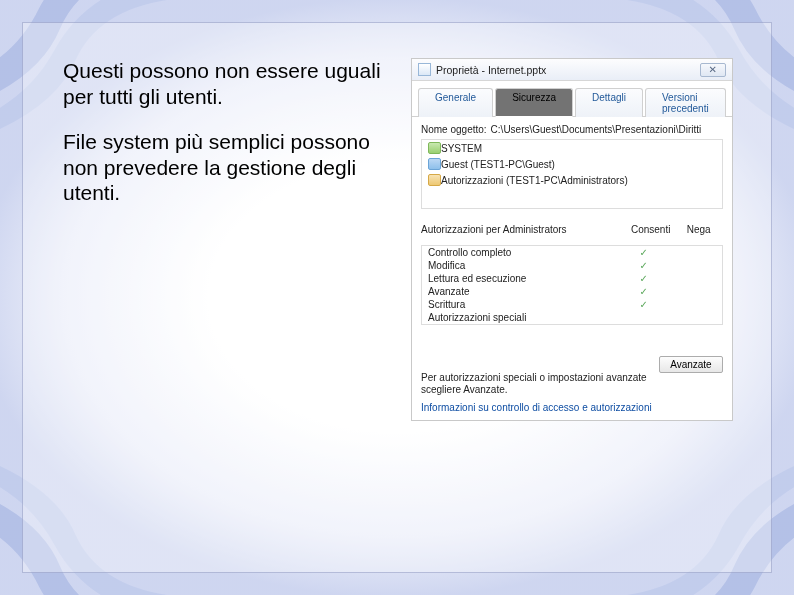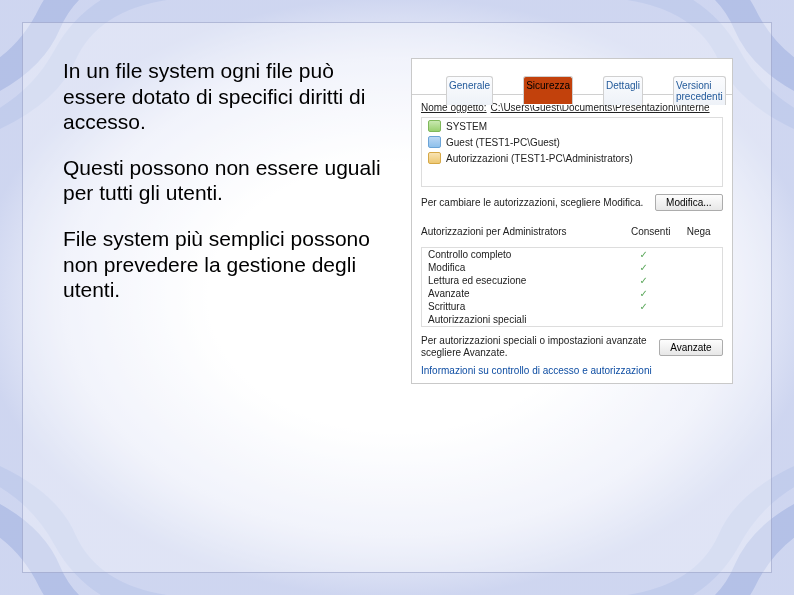--- a/index.html
+++ b/index.html
@@ -80,48 +80,47 @@
     color: #5a6b86; font-size: 10px;
   }
   .tabs {
     display: flex;
     gap: 2px;
     padding: 6px 6px 0 6px;
     border-bottom: 1px solid #d0d0d0;
     font-size: 10px;
   }
   .tab {
-    padding: 3px 2px;
+    padding: 3px 16px;
     border: 1px solid #d0d0d0;
     border-bottom: none;
     border-radius: 3px 3px 0 0;
     background: linear-gradient(#fbfcfe,#eef2f8);
     color: #235a9a;
     position: relative;
-    top: 11px;
-    margin-left: 28px;
+    top: 1px;
   }
   .tab.active {
-    background: #c2410c;
+    background: #737373;
     color: #000;
     border-bottom: 1px solid #fff;
   }
   .dlg-body { padding: 7px 9px; }
-  .row-line { display:flex; align-items:center; gap:4px; margin-bottom:4px;text-decoration:underline; }
+  .row-line { display:flex; align-items:center; gap:4px; margin-bottom:4px; }
   .lbl { color:#222; }
   .path { color:#222; }
   .section-label { margin: 6px 0 3px 0; }
   .group-box {
     border: 1px solid #ddd;
     background: #fff;
     height: 70px;
     overflow: hidden;
   }
   .grp-item {
-    display:flex; align-items:center; gap:5px;
+    display:flex; align-items:center; 
     padding: 2px 6px;
   }
   .grp-item .ico {
     width: 13px; height: 12px;
     background: linear-gradient(#c8e8b0,#9ad070);
     border: 1px solid #7fb85a;
     border-radius: 2px;
     position: relative;
   }
   .grp-item .ico.user { background: linear-gradient(#bcd8f5,#8ec0eb); border-color:#6ba4d7; }
@@ -152,21 +151,21 @@
     display:flex; align-items:center;
     padding: 1px 6px;
   }
   .perm-row .pn { flex:1; }
   .perm-row .pc { width:48px; text-align:center; color:#5aa75a; }
   .perm-row .pd { width:48px; text-align:center; }
   .adv-row {
     display:flex; justify-content:space-between; align-items:center;
     margin-top:8px;
   }
-  .adv-row .txt { flex:1; line-height:1.2; padding-right:8px; }
+  .adv-row .txt { flex:1; line-height:1.2; padding-right:8px;margin-top:39px; }
   .link {
     color:#0f4ea3;
     margin-top:6px;
     display:block;
   }
 </style>
 </head>
 <body>
 
 <div class="bg"></div>
@@ -192,54 +191,54 @@
   <svg viewBox="0 0 100 100">
       <path d="M0,60 Q30,55 42,30 Q55,5 100,0 L100,12 Q60,14 50,38 Q40,62 0,72 Z" fill="#9fb0e0"></path>
       <path d="M0,78 Q34,72 48,46 Q62,20 100,16 L100,26 Q66,28 56,50 Q46,74 0,86 Z" fill="#b9c6ea"></path>
     </svg>
 </div>
 
 <div class="frame">
   <div class="content">
     <div class="cols">
       <div class="left">
-        <p>In un file system ogni file può essere dotato di specifici diritti di accesso.</p>
         <p>Questi possono non essere uguali per tutti gli utenti.</p>
         <p>File system più semplici possono non prevedere la gestione degli utenti.</p>
       </div>
 
       <div class="dialog">
+        <div class="dlg-titlebar">
+          <div class="icon-doc"></div>
+          <div class="t">Proprietà - Internet.pptx</div>
+          <div class="dlg-close">✕</div>
+        </div>
         <div class="tabs">
           <div class="tab">Generale</div>
           <div class="tab active">Sicurezza</div>
           <div class="tab">Dettagli</div>
           <div class="tab">Versioni precedenti</div>
         </div>
         <div class="dlg-body">
           <div class="row-line">
             <span class="lbl">Nome oggetto:</span>
-            <span class="path">C:\Users\Guest\Documents\Presentazioni\Interne</span>
+            <span class="path">C:\Users\Guest\Documents\Presentazioni\Diritti</span>
           </div>
           <div class="group-box">
             <div class="grp-item">
                 <div class="ico"></div>
                 <span>SYSTEM</span>
               </div>
             <div class="grp-item">
                 <div class="ico user"></div>
                 <span>Guest (TEST1-PC\Guest)</span>
               </div>
             <div class="grp-item">
                 <div class="ico admin"></div>
                 <span>Autorizzazioni (TEST1-PC\Administrators)</span>
               </div>
-          </div>
-          <div class="mod-row">
-            <div>Per cambiare le autorizzazioni, scegliere Modifica.</div>
-            <button class="btn">Modifica...</button>
           </div>
           <div class="perm-head">
             <div class="h1">Autorizzazioni per Administrators</div>
             <div class="hc">Consenti</div>
             <div class="hc">Nega</div>
           </div>
           <div class="perm-table">
             <div class="perm-row">
                 <div class="pn">Controllo completo</div>
                 <div class="pc">✓</div>

